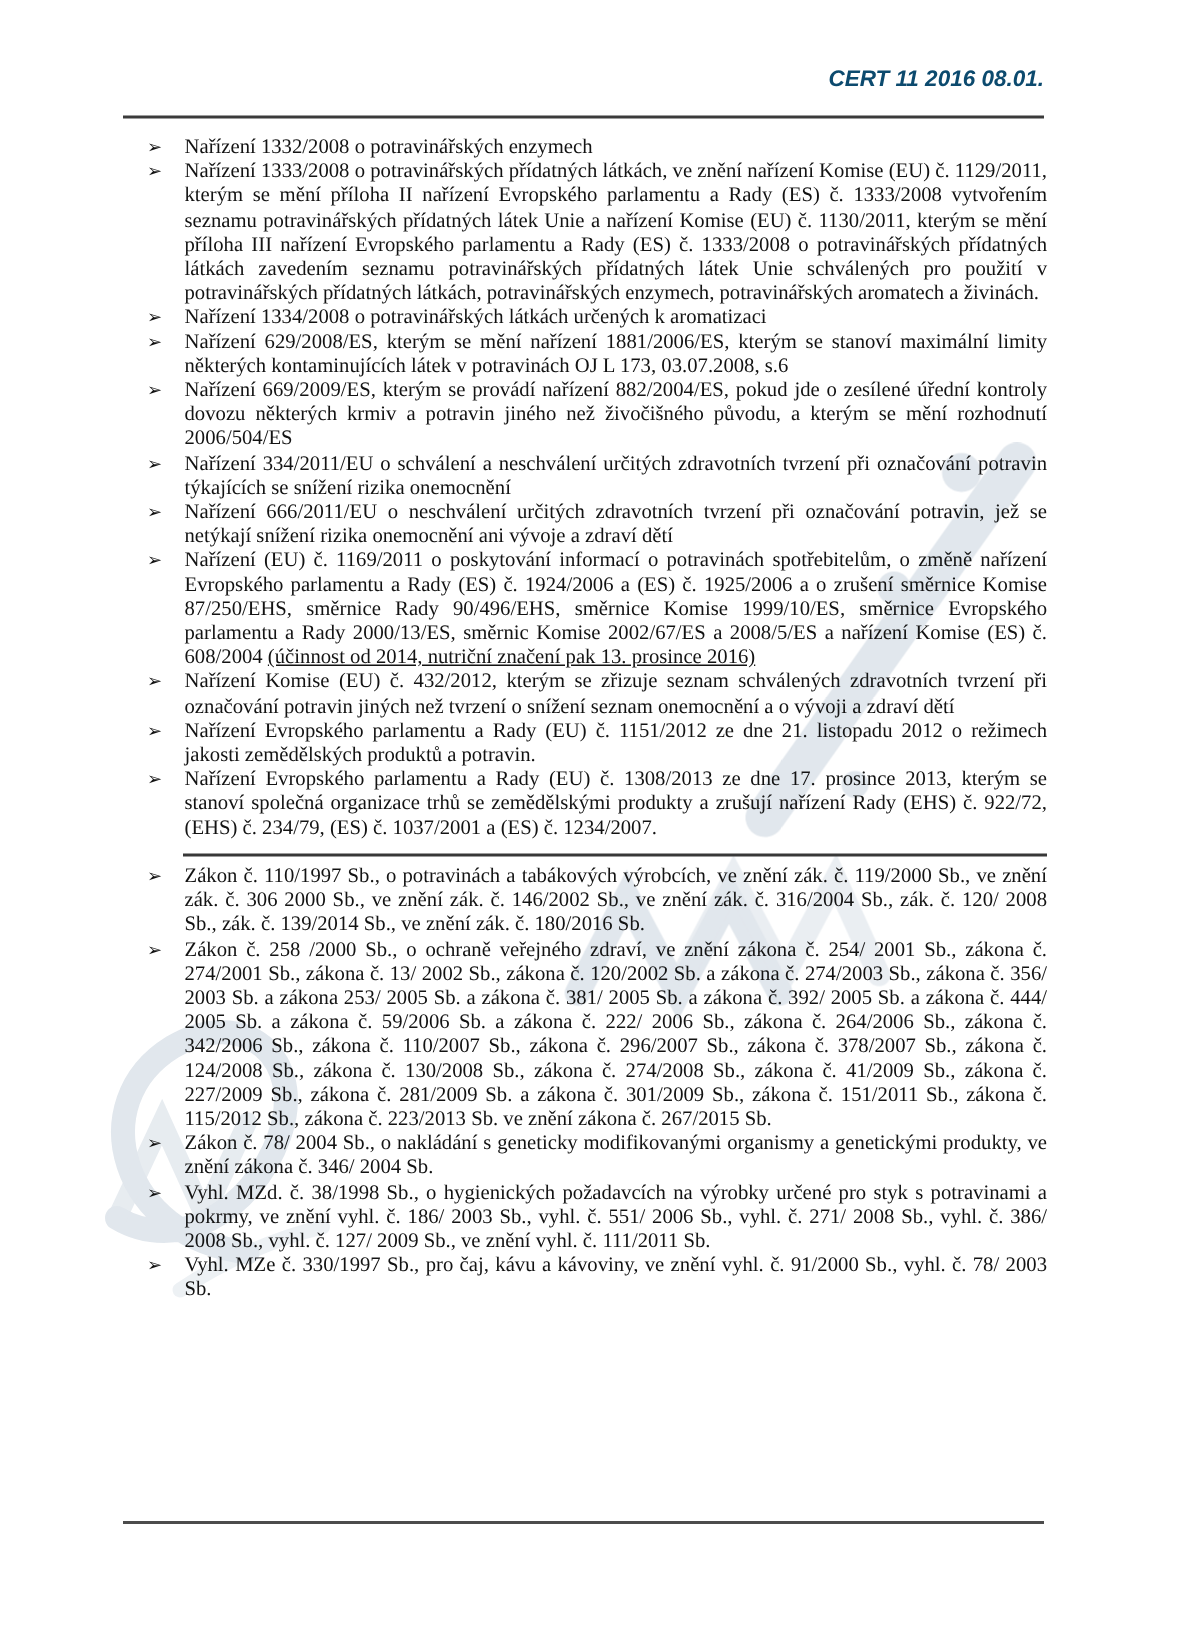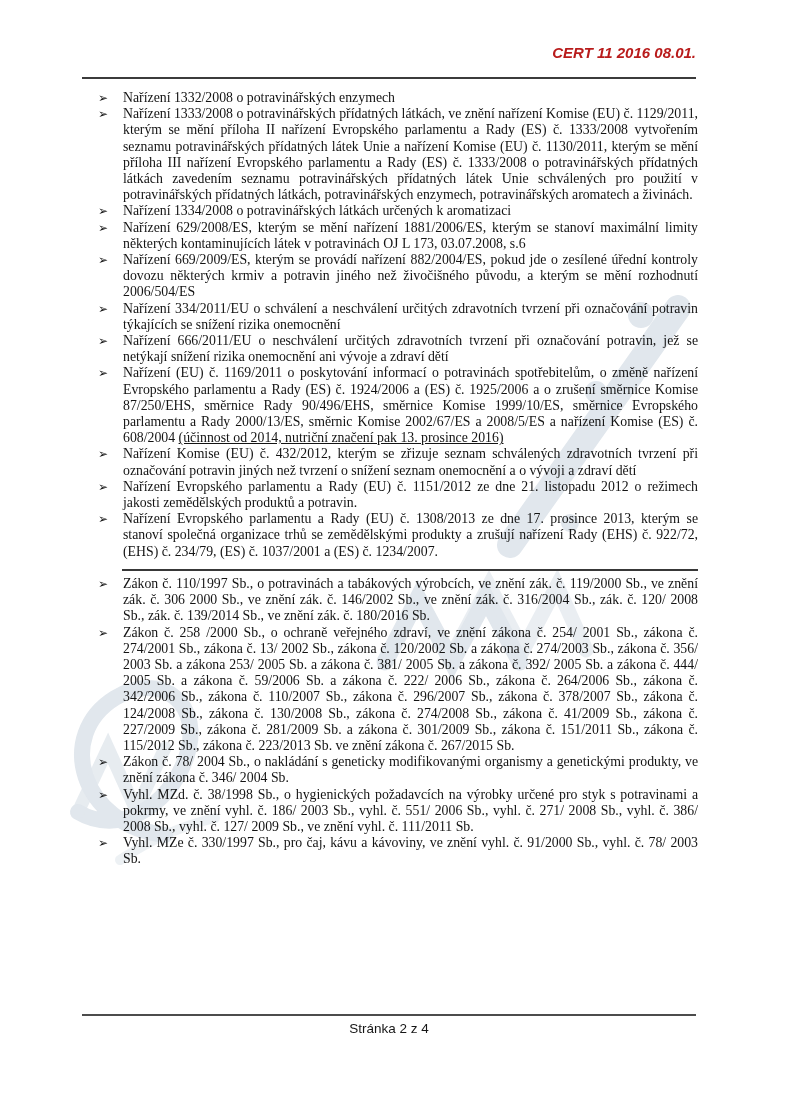--- a/index.html
+++ b/index.html
@@ -21,21 +21,21 @@
   }
   .doc-header-code {
     position: absolute;
     top: 44px; left: 82px; width: 614px;
     text-align: right;
     font-family: "Liberation Sans", sans-serif;
     font-style: italic;
     font-weight: bold;
     font-size: 15px;
     letter-spacing: 0px;
-    color: #b91c1c;
+    color: #0c4a6e;
     z-index: 2;
   }
   .header-rule {
     position: absolute;
     top: 77px; left: 82px; width: 614px; height: 2px;
     background: #3b3b3b;
     z-index: 2;
   }
   .content {
     position: absolute;
@@ -169,15 +169,14 @@
           <div class="item-text"><span class="b">Vyhl. MZd. č. 38/1998 Sb.,</span><span> o hygienických požadavcích na výrobky určené pro styk s potravinami a pokrmy, ve znění </span><span class="b">vyhl. č. 186/ 2003 Sb., vyhl. č. 551/ 2006 Sb., vyhl. č. 271/ 2008 Sb., vyhl. č. 386/ 2008 Sb., vyhl. č. 127/ 2009 Sb., ve znění vyhl. č. 111/2011 Sb.</span></div>
         </div>
         <div class="item">
           <span class="bullet">➢</span>
           <div class="item-text"><span class="b">Vyhl. MZe č. 330/1997 Sb.,</span><span> pro čaj, kávu a kávoviny, ve znění </span><span class="b">vyhl. č. 91/2000 Sb., vyhl. č. 78/ 2003 Sb.</span></div>
         </div>
       </div>
   </div>
 
   <div class="footer-rule"></div>
-  <div class="footer-text"><span>Stránka </span><span class="b">2</span><span> z </span><span class="b">4</span></div>
 
 </div>
 
 </body></html>

